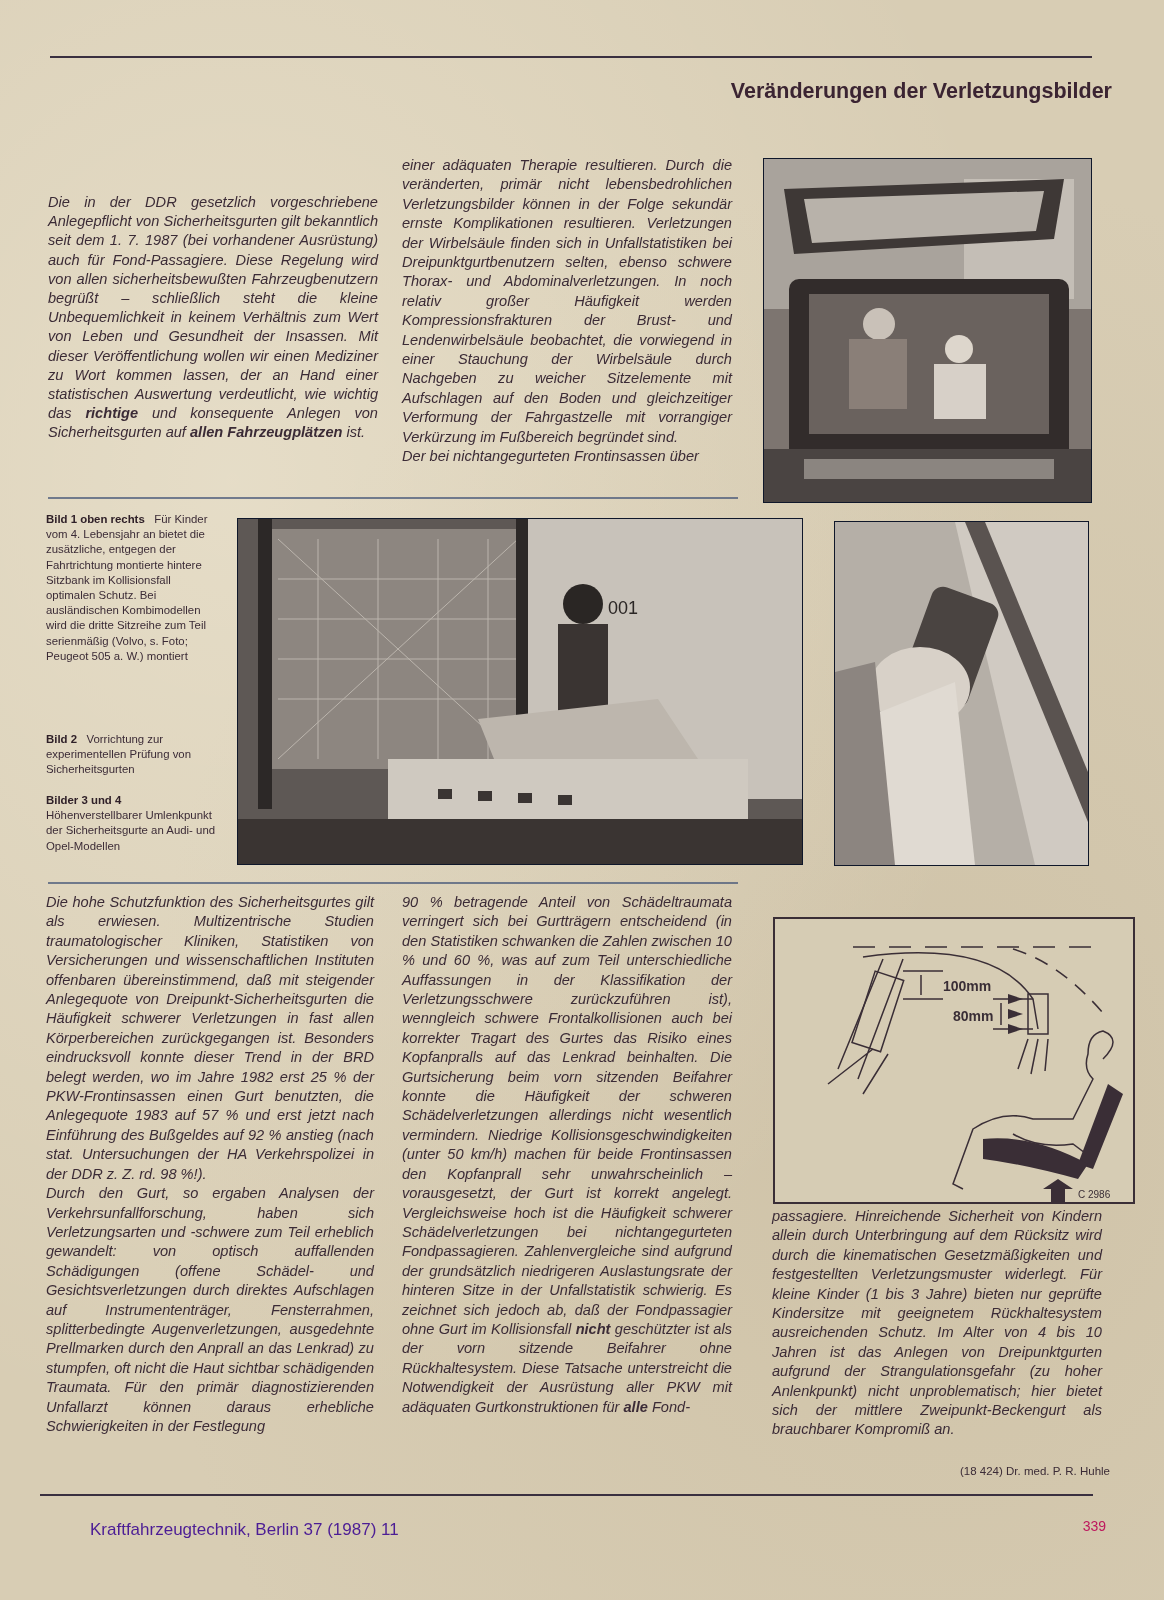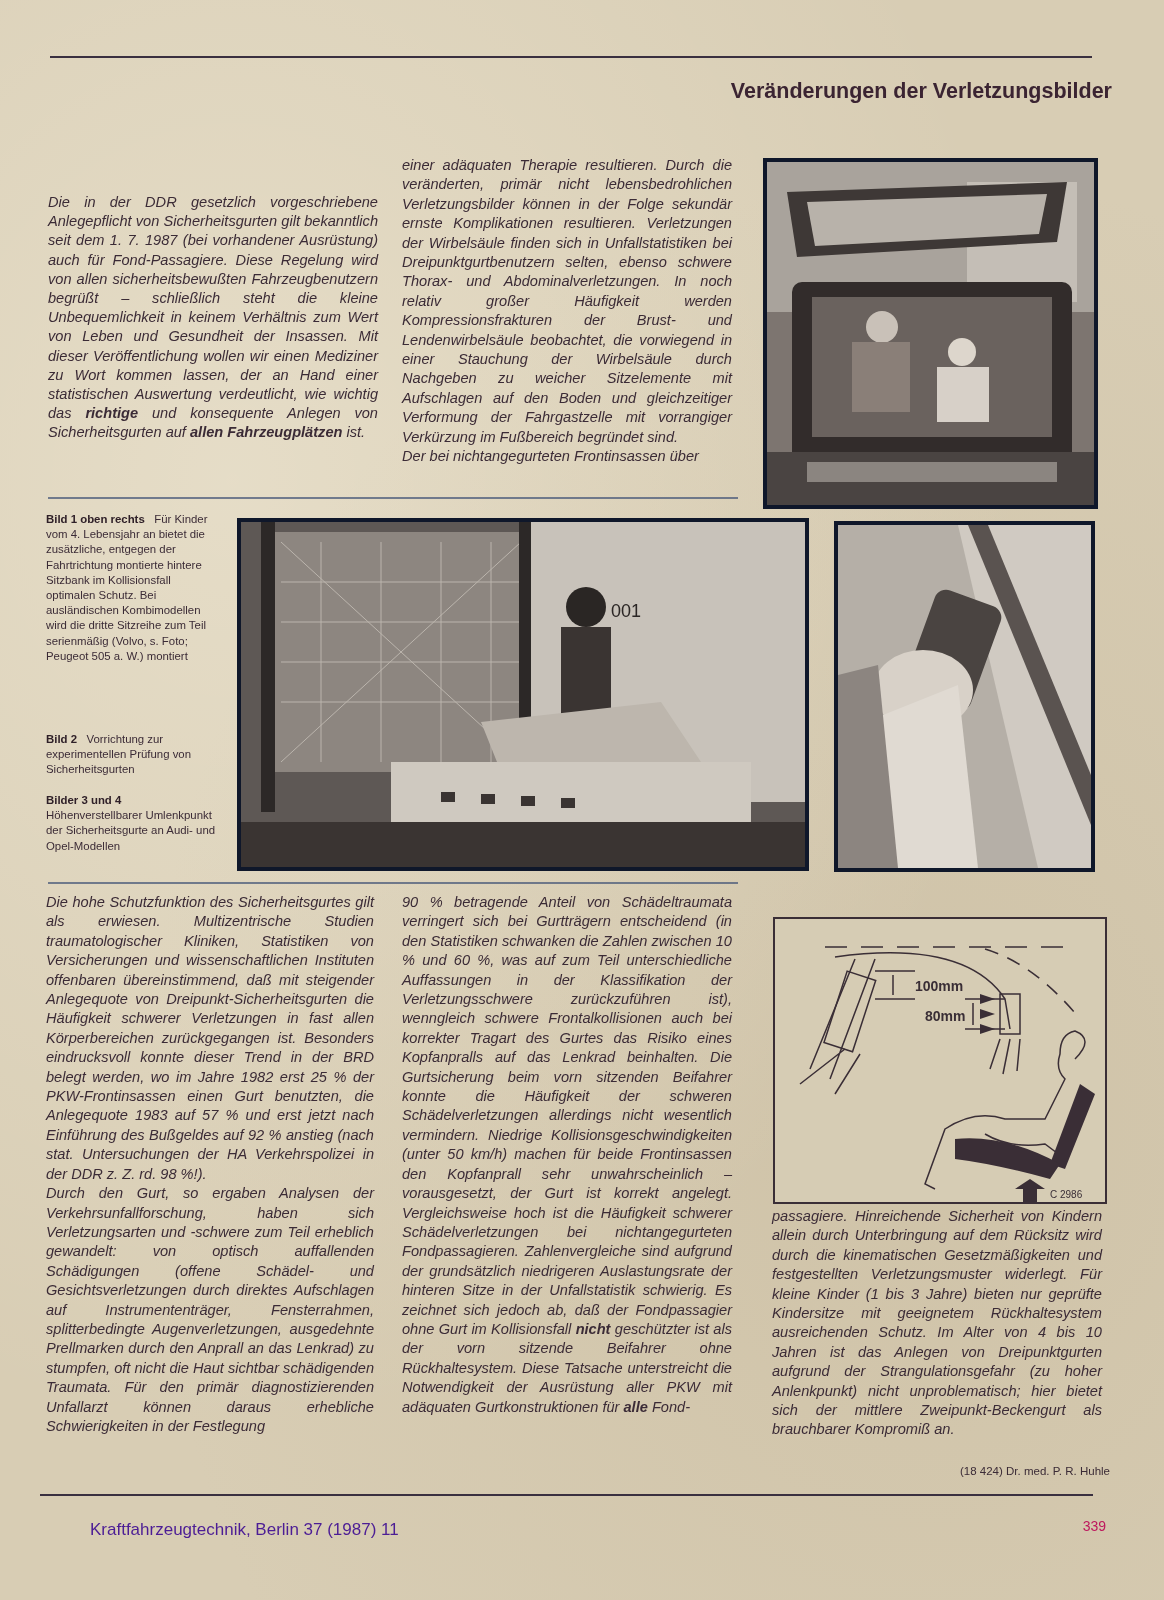--- a/index.html
+++ b/index.html
@@ -21,26 +21,26 @@
   .col {
     position:absolute; font-size:14.6px; line-height:19.4px; text-align:justify;
     color:#3b2b36;
     font-style:italic;
   }
   .col p { margin:0; }
   .intro { font-style:italic; }
   .caption { position:absolute; left:46px; width:172px; font-size:11.4px; line-height:15.2px; color:#3b2b36; }
   .caption b { color:#2f2028; }
   .photo {
-    position:absolute; background:#f9a8d4; border:4px solid #0f172a; overflow:hidden;
+    position:absolute; background:#f9a8d4; border:1px solid #0f172a; overflow:hidden;
   }
   .photo svg { display:block; width:100%; height:100%; }
   .figure {
     position:absolute; left:773px; top:917px; width:330px; height:283px;
-    border:2px solid #3a2e36; background:#d6ccb4;
+    border:2px solid #3a2e36; background:#d6ccb4;padding-left:28px;
   }
   .figure svg { width:100%; height:100%; display:block; }
   .footer-left { position:absolute; left:45px; top:1520px; font-size:17px; color:#4c1d95;margin-left:45px; }
   .footer-right { position:absolute; right:58px; top:1518px; font-size:14px; color:#be185d; }
   .signature { position:absolute; right:54px; top:1465px; font-size:11.5px; color:#3b2b36;text-align:right; }
 </style>
 </head>
 <body>
 
 <div class="rule" style="left:50px; top:56px; width:1042px;"></div>

